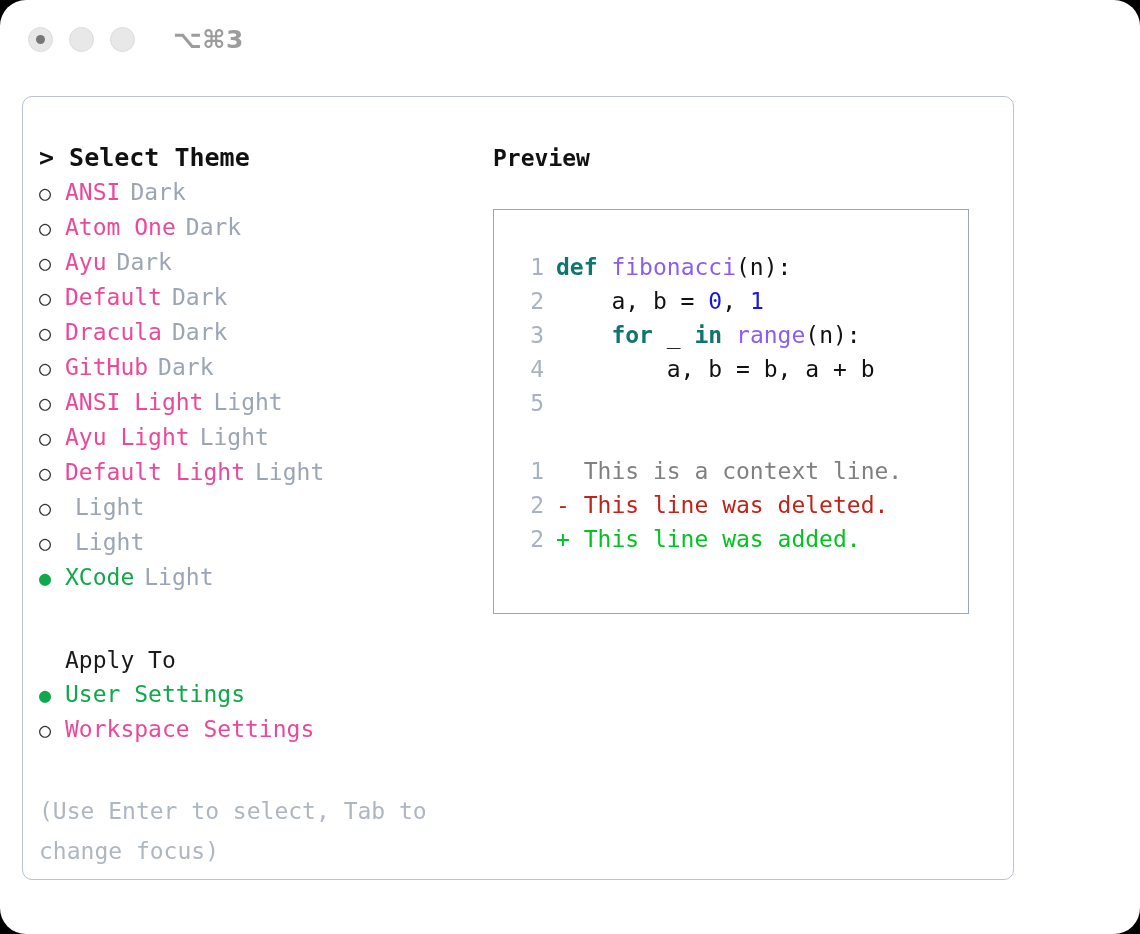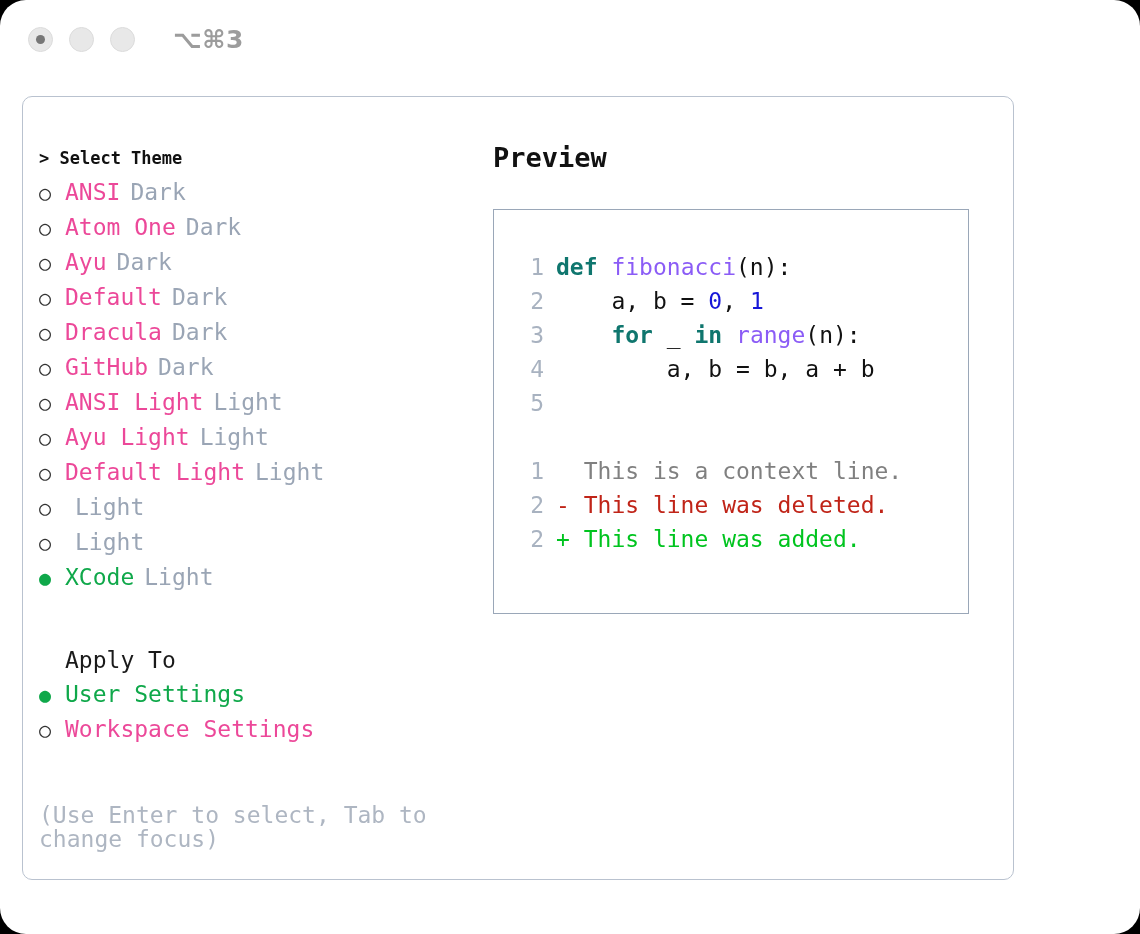--- a/index.html
+++ b/index.html
@@ -68,21 +68,21 @@
     background: #ffffff;
   }
   #cols {
     display: flex;
     padding: 44px 0 0 0;
   }
   #left-col  { width: 470px; padding-left: 16px; }
   #right-col { width: 500px; }
 
   .heading {
-    font-size: 17px;
+    font-size: 25px;
     font-weight: bold;
     color: #111111;
     line-height: 34px;
     white-space: pre;
   }
   #select-theme-heading { margin-bottom: 0px; }
 
   .opt {
     display: flex;
     align-items: baseline;
@@ -108,27 +108,27 @@
     font-size: 23px;
     color: #1a1a1a;
     line-height: 34px;
     margin-top: 48px;
     padding-left: 26px;
     white-space: pre;
   }
   #hint {
     color: #aeb6c2;
     font-size: 23px;
-    line-height: 24px;
-    margin-top: 56px;
+    line-height: 40px;
+    margin-top: 44px;
     width: 410px;
   }
   
   #preview-heading {
-    font-size: 27px;
+    font-size: 23px;
     font-weight: bold;
     color: #111111;
     line-height: 34px;
     margin-bottom: 34px;
   }
   #preview-box {
     width: 476px;
     height: 405px;
     border: 1.5px solid #9aa7b8;
     background: #ffffff;

